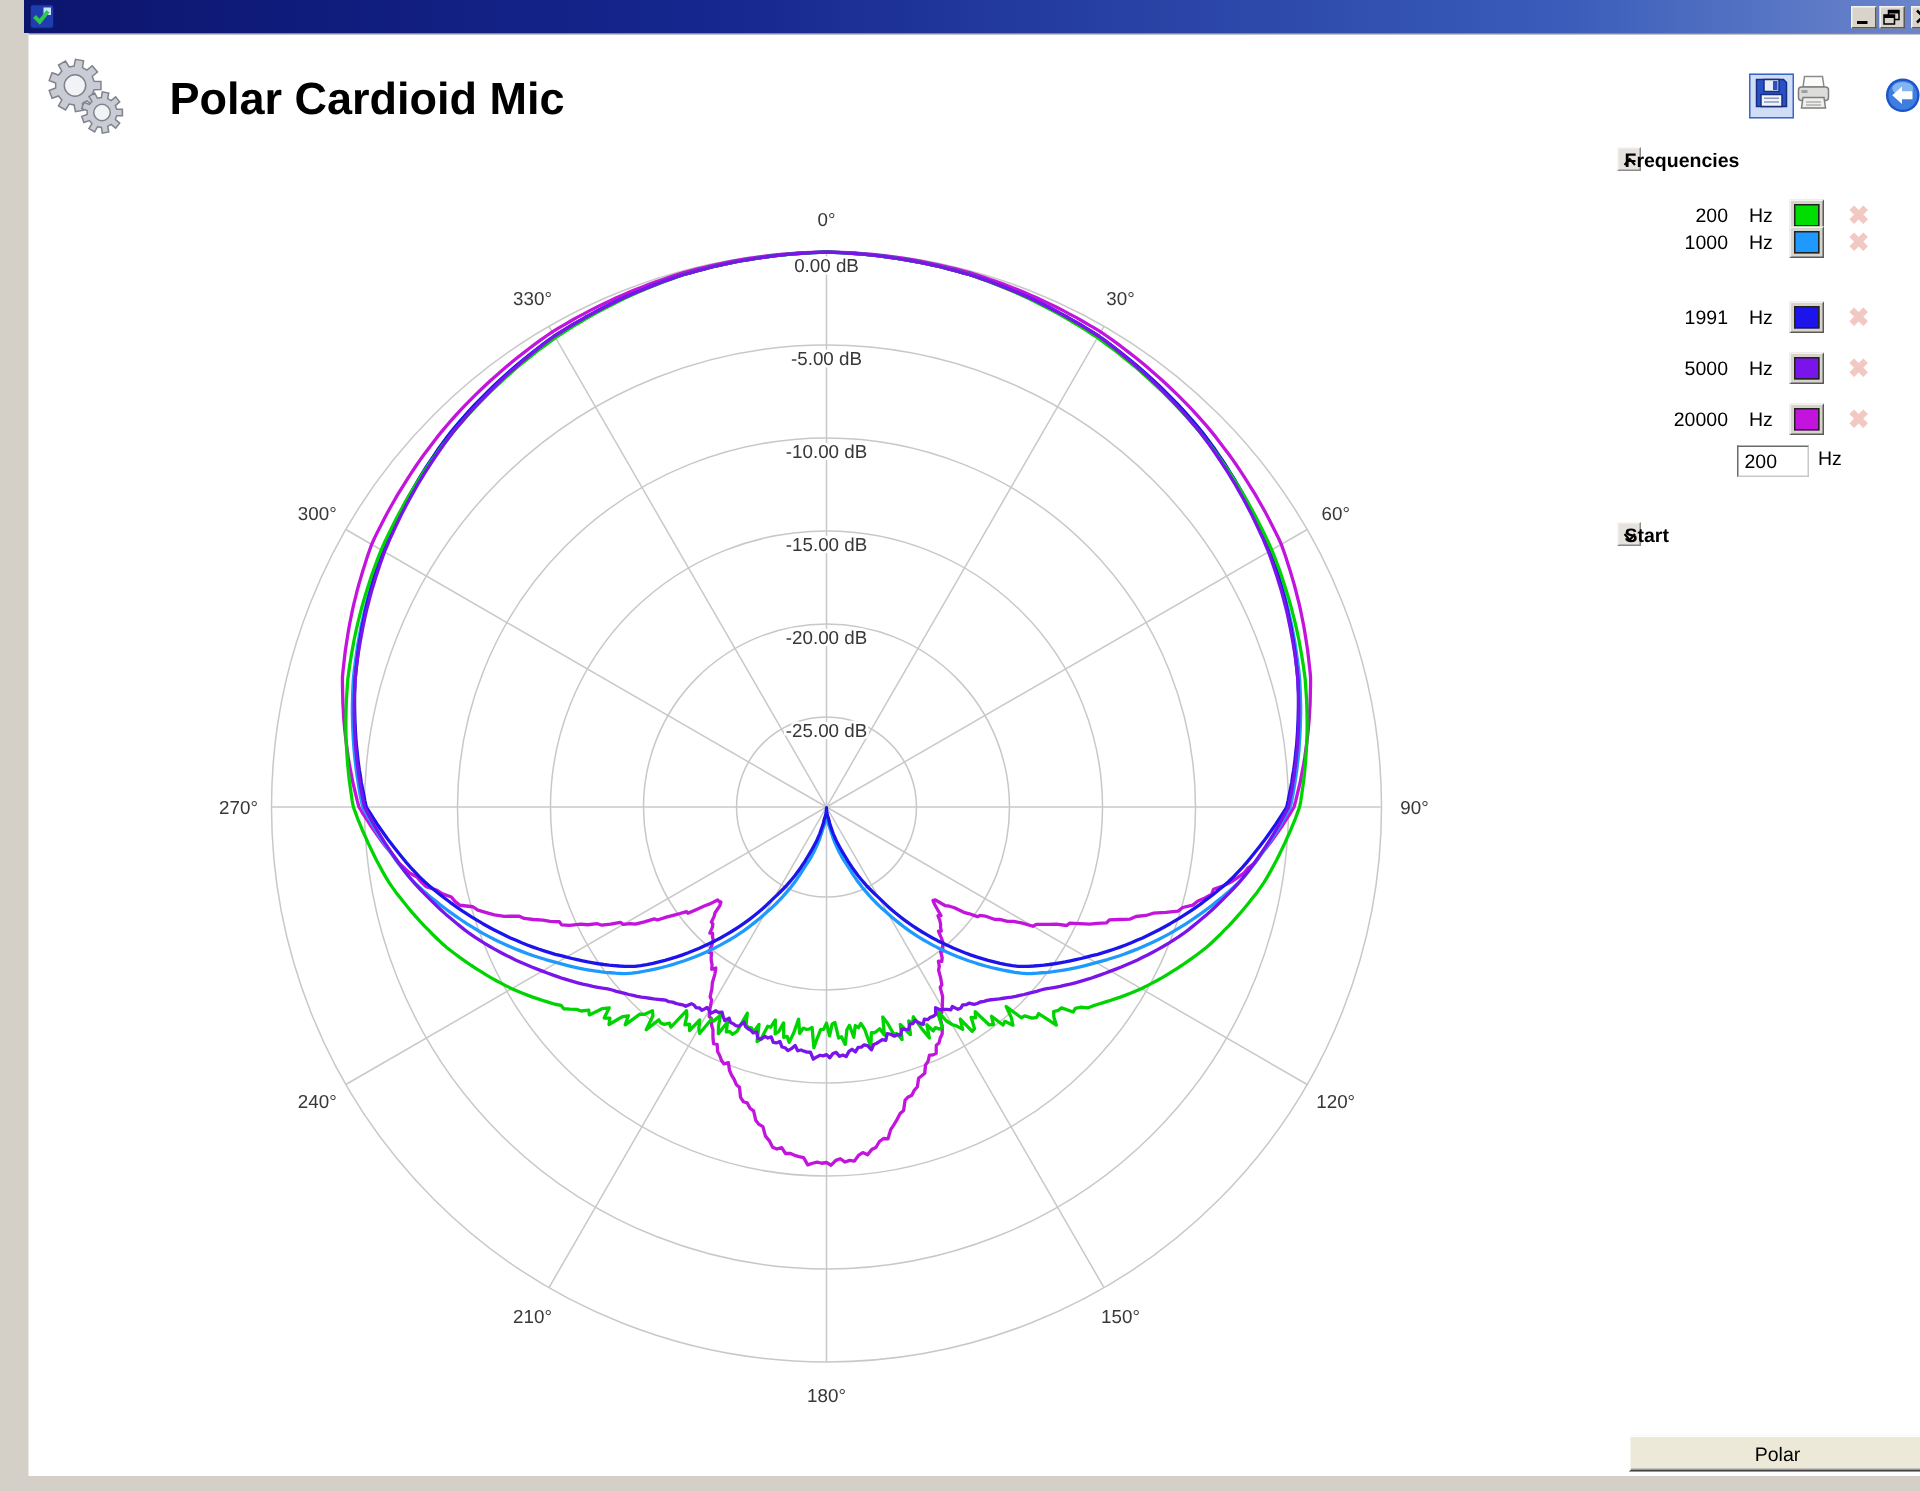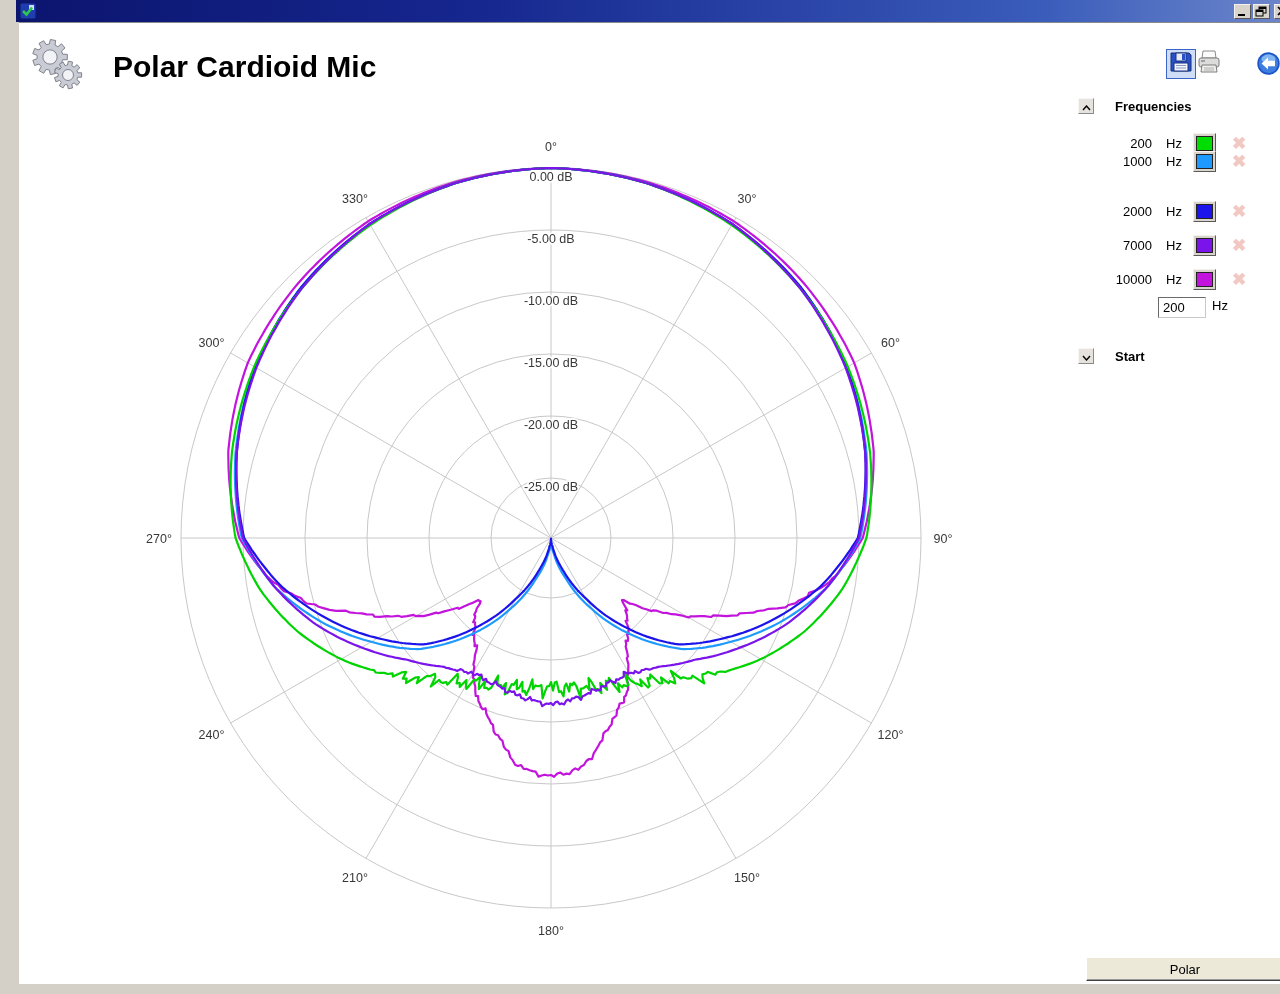--- a/index.html
+++ b/index.html
@@ -27,21 +27,21 @@
   .toolbtn.print{left:1179px;top:50px;}
   .backbtn{position:absolute;left:1240px;top:51px;width:25px;height:25px;}
   
   #chart{position:absolute;left:0;top:0;width:1280px;height:994px;pointer-events:none;}
   
   .panel{position:absolute;left:1055px;top:90px;width:218px;height:300px;font-size:13px;}
   .section-header{position:absolute;left:0;width:218px;height:18px;}
   .section-header .chev{position:absolute;left:7px;top:0;width:16px;height:16px;padding:0;
     background:#e6e3de;border:1px solid;border-color:#f8f7f4 #8a8a8a #8a8a8a #f8f7f4;
     display:flex;align-items:center;justify-content:center;cursor:pointer;}
-  .section-header .sec-label{position:absolute;left:44px;top:1px;font-weight:bold;color:#000;}
+  .section-header .sec-label{position:absolute;left:12px;top:1px;font-weight:bold;color:#000;}
   #hdr-freq{top:8px;}
   #hdr-graph{top:258px;}
   .freq-row{position:absolute;left:0;width:218px;height:20px;}
   .freq-row .num{position:absolute;left:0;top:2px;width:81px;text-align:right;color:#000;}
   .freq-row .unit{position:absolute;left:95px;top:2px;color:#000;}
   .freq-row .swatch{position:absolute;left:122px;top:-1px;width:23px;height:21px;padding:2px;
     background:#d8d4cc;border:1px solid;border-color:#f4f2ee #5a5a5a #5a5a5a #f4f2ee;
     box-sizing:border-box;cursor:pointer;}
   .freq-row .swatch span{display:block;width:100%;height:100%;border:1px solid #222;box-sizing:border-box;}
   .freq-row .xdel{position:absolute;left:161px;top:-1px;font-size:17px;font-weight:bold;
@@ -210,37 +210,37 @@
         </div>
         <div class="freq-row" style="top: 62px;">
           <span class="num">1000</span>
           <span class="unit">Hz</span>
           <button class="swatch">
             <span style="background: rgb(30, 154, 255);"></span>
           </button>
           <span class="xdel">✖</span>
         </div>
         <div class="freq-row" style="top: 112px;">
-          <span class="num">2000</span>
+          <span class="num">1991</span>
           <span class="unit">Hz</span>
           <button class="swatch">
             <span style="background: rgb(28, 20, 234);"></span>
           </button>
           <span class="xdel">✖</span>
         </div>
         <div class="freq-row" style="top: 146px;">
-          <span class="num">7000</span>
+          <span class="num">5000</span>
           <span class="unit">Hz</span>
           <button class="swatch">
             <span style="background: rgb(122, 20, 234);"></span>
           </button>
           <span class="xdel">✖</span>
         </div>
         <div class="freq-row" style="top: 180px;">
-          <span class="num">10000</span>
+          <span class="num">20000</span>
           <span class="unit">Hz</span>
           <button class="swatch">
             <span style="background: rgb(194, 20, 220);"></span>
           </button>
           <span class="xdel">✖</span>
         </div>
       </div>
 
     <div class="freq-input-row">
       <input value="200" style="">

